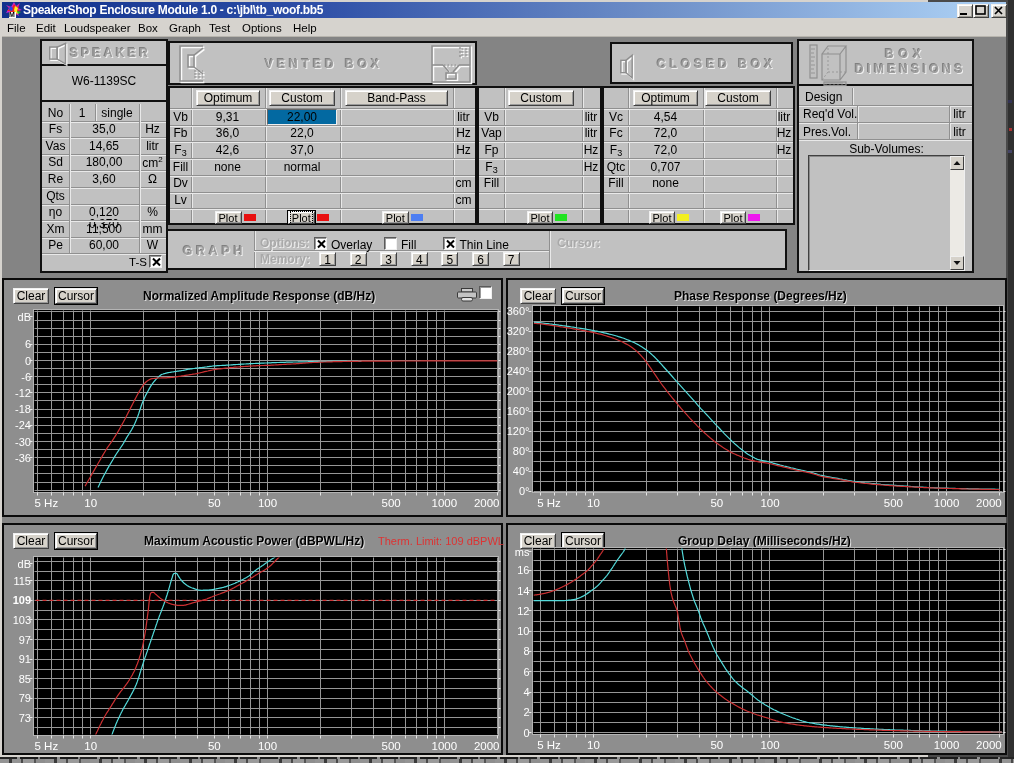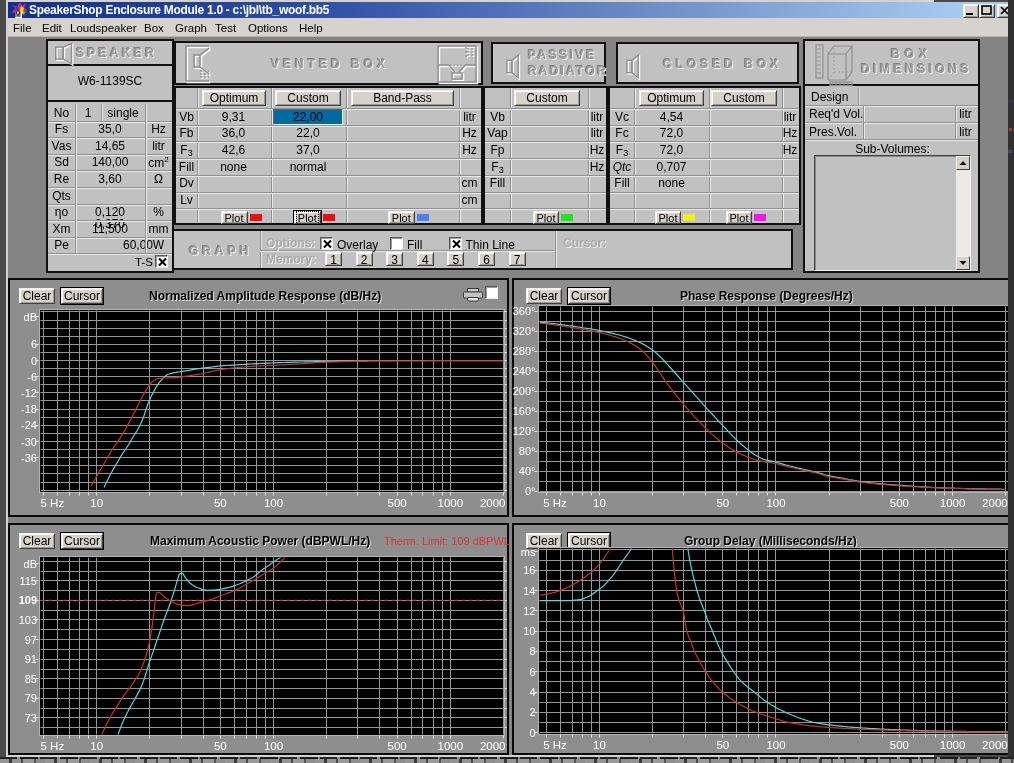--- a/index.html
+++ b/index.html
@@ -1,16 +1,16 @@
 <!DOCTYPE html>
 <html><head><meta charset="utf-8"><style>
 * { margin:0; padding:0; box-sizing:border-box; }
 html,body { width:1014px; height:763px; overflow:hidden; }
 body { font-family:"Liberation Sans", sans-serif; font-size:12px; background:#4a4a4a; position:relative; }
-#win { position:absolute; left:6px; top:0; width:928px; height:757px; background:#d6d3ce; }
+#win { position:absolute; left:0; top:0; width:928px; height:757px; background:#d6d3ce; }
 #titlebar { position:absolute; left:2px; top:2px; width:1004px; height:16px;
   background:linear-gradient(90deg,#11318c 0%,#2c4da6 30%,#6e8fc8 65%,#a6caf0 95%); }
 #title-txt { position:absolute; left:21px; top:1px; color:#fff; font-weight:bold; font-size:12px; letter-spacing:-0.3px; white-space:pre; }
 #appicon { position:absolute; left:4px; top:0px; width:16px; height:16px; }
 .wbtn { position:absolute; top:2px; width:16px; height:14px; background:#d6d3ce;
   border:1px solid; border-color:#f4f2ee #404040 #404040 #f4f2ee; box-shadow: inset 1px 1px 0 #fff, inset -1px -1px 0 #9a9890; }
 #menubar { position:absolute; left:2px; top:18px; width:1004px; height:19px; background:#d6d3ce; color:#000; border-bottom:1px solid #b8b5ae; }
 .mi { position:absolute; top:4px; font-size:11.5px; }
 #client { position:absolute; left:2px; top:37px; width:1004px; height:718px; background:#848484; }
 .blk { position:absolute; background:#c1c1c1; border:2px solid #101010; }
@@ -90,41 +90,41 @@
         <div class="groove-h" style="left:0px;top:79.6px;width:124px"></div>
         <div class="cell" style="left:0px;top:81.1px;width:27px;">Fs</div>
         <div class="cell" style="left:27px;top:81.1px;width:70px;">35,0</div>
         <div class="cell" style="left:97px;top:81.1px;width:27px;">Hz</div>
         <div class="groove-h" style="left:0px;top:96.2px;width:124px"></div>
         <div class="cell" style="left:0px;top:97.7px;width:27px;">Vas</div>
         <div class="cell" style="left:27px;top:97.7px;width:70px;">14,65</div>
         <div class="cell" style="left:97px;top:97.7px;width:27px;">litr</div>
         <div class="groove-h" style="left:0px;top:112.8px;width:124px"></div>
         <div class="cell" style="left:0px;top:114.3px;width:27px;">Sd</div>
-        <div class="cell" style="left:27px;top:114.3px;width:70px;">140,00</div>
+        <div class="cell" style="left:27px;top:114.3px;width:70px;">180,00</div>
         <div class="cell" style="left:97px;top:114.3px;width:27px;">cm<sup style="font-size:8px">2</sup></div>
         <div class="groove-h" style="left:0px;top:129.4px;width:124px"></div>
         <div class="cell" style="left:0px;top:130.9px;width:27px;">Re</div>
         <div class="cell" style="left:27px;top:130.9px;width:70px;">3,60</div>
         <div class="cell" style="left:97px;top:130.9px;width:27px;">Ω</div>
         <div class="groove-h" style="left:0px;top:146.0px;width:124px"></div>
         <div class="cell" style="left:0px;top:147.5px;width:27px;">Qts</div>
         <div class="cell" style="left:27px;top:147.5px;width:70px;margin-top:28px;">0,370</div>
         <div class="cell" style="left:97px;top:147.5px;width:27px;"></div>
         <div class="groove-h" style="left:0px;top:162.6px;width:124px"></div>
         <div class="cell" style="left:0px;top:164.1px;width:27px;">ηo</div>
         <div class="cell" style="left:27px;top:164.1px;width:70px;">0,120</div>
         <div class="cell" style="left:97px;top:164.1px;width:27px;">%</div>
         <div class="groove-h" style="left:0px;top:179.2px;width:124px"></div>
         <div class="cell" style="left:0px;top:180.7px;width:27px;">Xm</div>
         <div class="cell" style="left:27px;top:180.7px;width:70px;">11,500</div>
         <div class="cell" style="left:97px;top:180.7px;width:27px;">mm</div>
         <div class="groove-h" style="left:0px;top:195.8px;width:124px"></div>
         <div class="cell" style="left:0px;top:197.3px;width:27px;">Pe</div>
-        <div class="cell" style="left:27px;top:197.3px;width:70px;margin-left:28px;">60,00</div>
+        <div class="cell" style="left:27px;top:197.3px;width:70px;">60,00</div>
         <div class="cell" style="left:97px;top:197.3px;width:27px;">W</div>
         <div class="groove-h" style="left:0px;top:212.4px;width:124px"></div>
         <div class="cell" style="left:85px;top:214.9px;width:22px;font-size:11.5px">T-S</div>
         <div class="cb" style="left:107px;top:214.4px">
           <svg width="11" height="11" viewBox="0 0 11 11" style="position:absolute;left:1px;top:1px">
             <path d="M2 1.5 L9 8.5 M9 1.5 L2 8.5" stroke="#000" stroke-width="2"></path>
           </svg>
         </div>
         <div class="groove-v" style="left:27px;top:63.0px;height:149.4px"></div>
         <div class="groove-v" style="left:97px;top:63.0px;height:149.4px"></div>
@@ -163,36 +163,20 @@
               <path d="M30 3 V13 M31 5 h8 M31 8 h8 M31 11 h8" stroke-dasharray="2 2" stroke-width="1.2"></path>
               <path d="M2 21 H13 M29 21 H40"></path>
               <path d="M14 21 H28" stroke-dasharray="1.5 2" stroke-width="1.2"></path>
               <path d="M13 21 L19 28 M29 21 L23 28"></path>
               <rect x="16" y="29" width="10" height="6"></rect>
             </g>
           </g>
         </svg>
 </div>
 
-<div class="blk" style="left:483px;top:5px;width:115px;height:42px">
-  <svg width="20" height="34" viewBox="0 0 16 33" style="position:absolute;left:9px;top:6px">
-          <g fill="none" stroke-width="1.3">
-            <g stroke="#fbfbfb" stroke-width="1.5" transform="translate(1.2,1.2)">
-              <rect x="3" y="10" width="5" height="12"></rect>
-              <polygon points="8,10 14,5 14,27 8,22"></polygon>
-            </g>
-            <g stroke="#8e8e8e">
-              <rect x="3" y="10" width="5" height="12"></rect>
-              <polygon points="8,10 14,5 14,27 8,22"></polygon>
-            </g>
-          </g>
-        </svg>
-  <span class="etch" style="position:absolute;left:35px;top:4px;letter-spacing:2.5px;font-size:12px">PASSIVE</span>
-  <span class="etch" style="position:absolute;left:35px;top:20px;letter-spacing:2.2px;font-size:12px">RADIATOR</span>
-</div>
 
 <div class="blk" style="left:608px;top:5px;width:183px;height:42px">
   <svg width="20" height="34" viewBox="0 0 16 33" style="position:absolute;left:4px;top:6px">
           <g fill="none" stroke-width="1.3">
             <g stroke="#fbfbfb" stroke-width="1.5" transform="translate(1.2,1.2)">
               <rect x="3" y="10" width="5" height="12"></rect>
               <polygon points="8,10 14,5 14,27 8,22"></polygon>
             </g>
             <g stroke="#8e8e8e">
               <rect x="3" y="10" width="5" height="12"></rect>
@@ -284,21 +268,21 @@
         <div class="btn" style="left:101px;top:1.5px;width:66px;height:16px;font-size:12px;">Custom</div>
         <div class="cell" style="left:0px;top:21.5px;width:24px;">Vc</div>
         <div class="cell" style="left:24px;top:21.5px;width:75px;">4,54</div>
         <div class="cell" style="left:171.5px;top:21.5px;width:17px;">litr</div>
         <div class="cell" style="left:0px;top:38.2px;width:24px;">Fc</div>
         <div class="cell" style="left:24px;top:38.2px;width:75px;">72,0</div>
         <div class="cell" style="left:171.5px;top:38.2px;width:17px;">Hz</div>
         <div class="cell" style="left:0px;top:54.9px;width:24px;">F<sub>3</sub></div>
         <div class="cell" style="left:24px;top:54.9px;width:75px;">72,0</div>
         <div class="cell" style="left:171.5px;top:54.9px;width:17px;">Hz</div>
-        <div class="cell" style="left:0px;top:71.6px;width:24px;font-style:italic;">Qtc</div>
+        <div class="cell" style="left:0px;top:71.6px;width:24px;">Qtc</div>
         <div class="cell" style="left:24px;top:71.6px;width:75px;">0,707</div>
         <div class="cell" style="left:0px;top:88.3px;width:24px;">Fill</div>
         <div class="cell" style="left:24px;top:88.3px;width:75px;">none</div>
         <div class="btn" style="left:45px;top:122.6px;width:26px;height:13px;font-size:11px;">Plot</div>
         <div class="swatch" style="position:absolute;left:73px;top:125.6px;width:12px;height:7px;background:#f2ef21"></div>
         <div class="btn" style="left:116px;top:122.6px;width:26px;height:13px;font-size:11px;">Plot</div>
         <div class="swatch" style="position:absolute;left:144px;top:125.6px;width:12px;height:7px;background:#ee17ee"></div>
 </div>
 
 <div class="blk" style="left:795px;top:2px;width:177px;height:234px">

